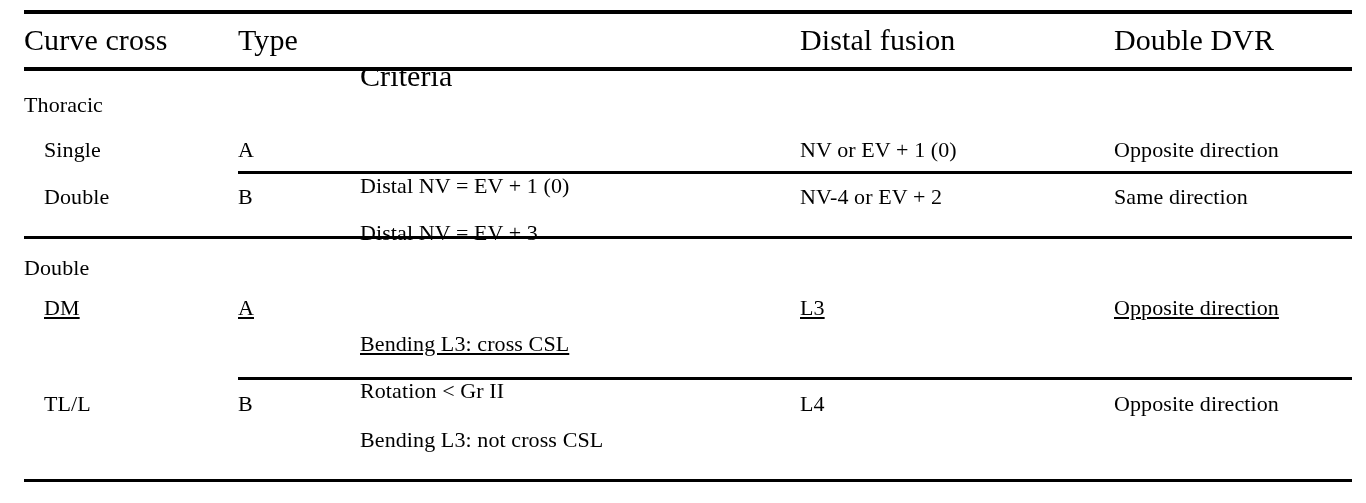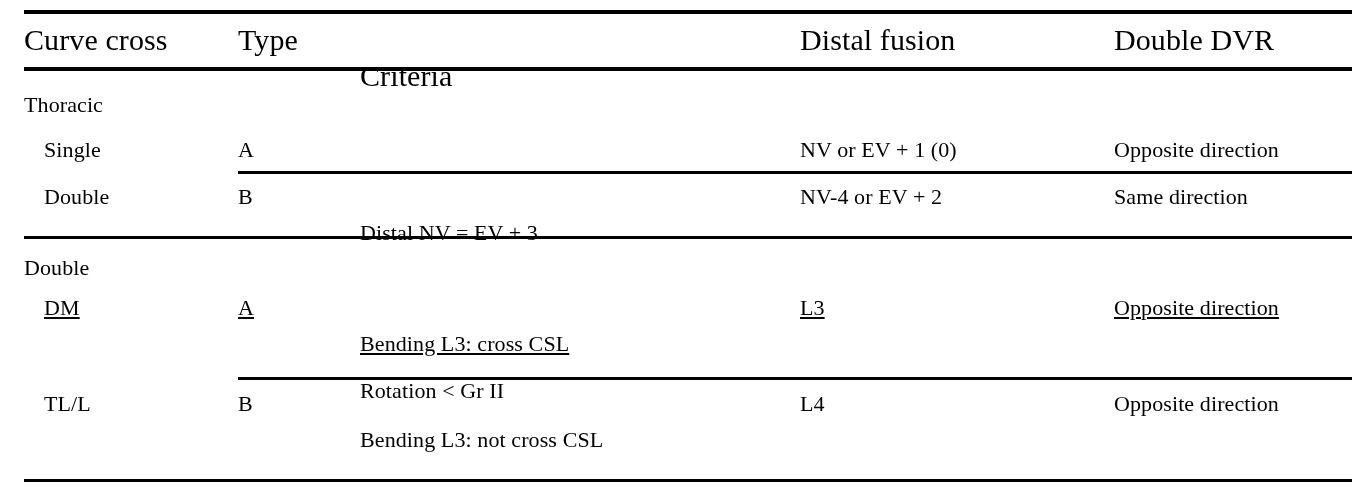--- a/index.html
+++ b/index.html
@@ -82,20 +82,21 @@
   <div class="cell header-cell col-curve row-head">Curve cross</div>
   <div class="cell header-cell col-type row-head">Type</div>
   <div class="cell header-cell col-crit row-head">Criteria</div>
   <div class="cell header-cell col-fusion row-head">Distal fusion</div>
   <div class="cell header-cell col-dvr row-head">Double DVR</div>
 
   <div class="cell col-curve row-thor">Thoracic</div>
 
   <div class="cell col-curve-i row-single">Single</div>
   <div class="cell col-type row-single">A</div>
+  <div class="cell col-crit row-single">Distal NV = EV + 1 (0)</div>
   <div class="cell col-fusion row-single">NV or EV + 1 (0)</div>
   <div class="cell col-dvr row-single">Opposite direction</div>
 
   <div class="cell col-curve-i row-double">Double</div>
   <div class="cell col-type row-double">B</div>
   <div class="cell col-crit row-double">Distal NV = EV + 3</div>
   <div class="cell col-fusion row-double">NV-4 or EV + 2</div>
   <div class="cell col-dvr row-double">Same direction</div>
 
   <div class="cell col-curve row-lumbar">Double</div>

